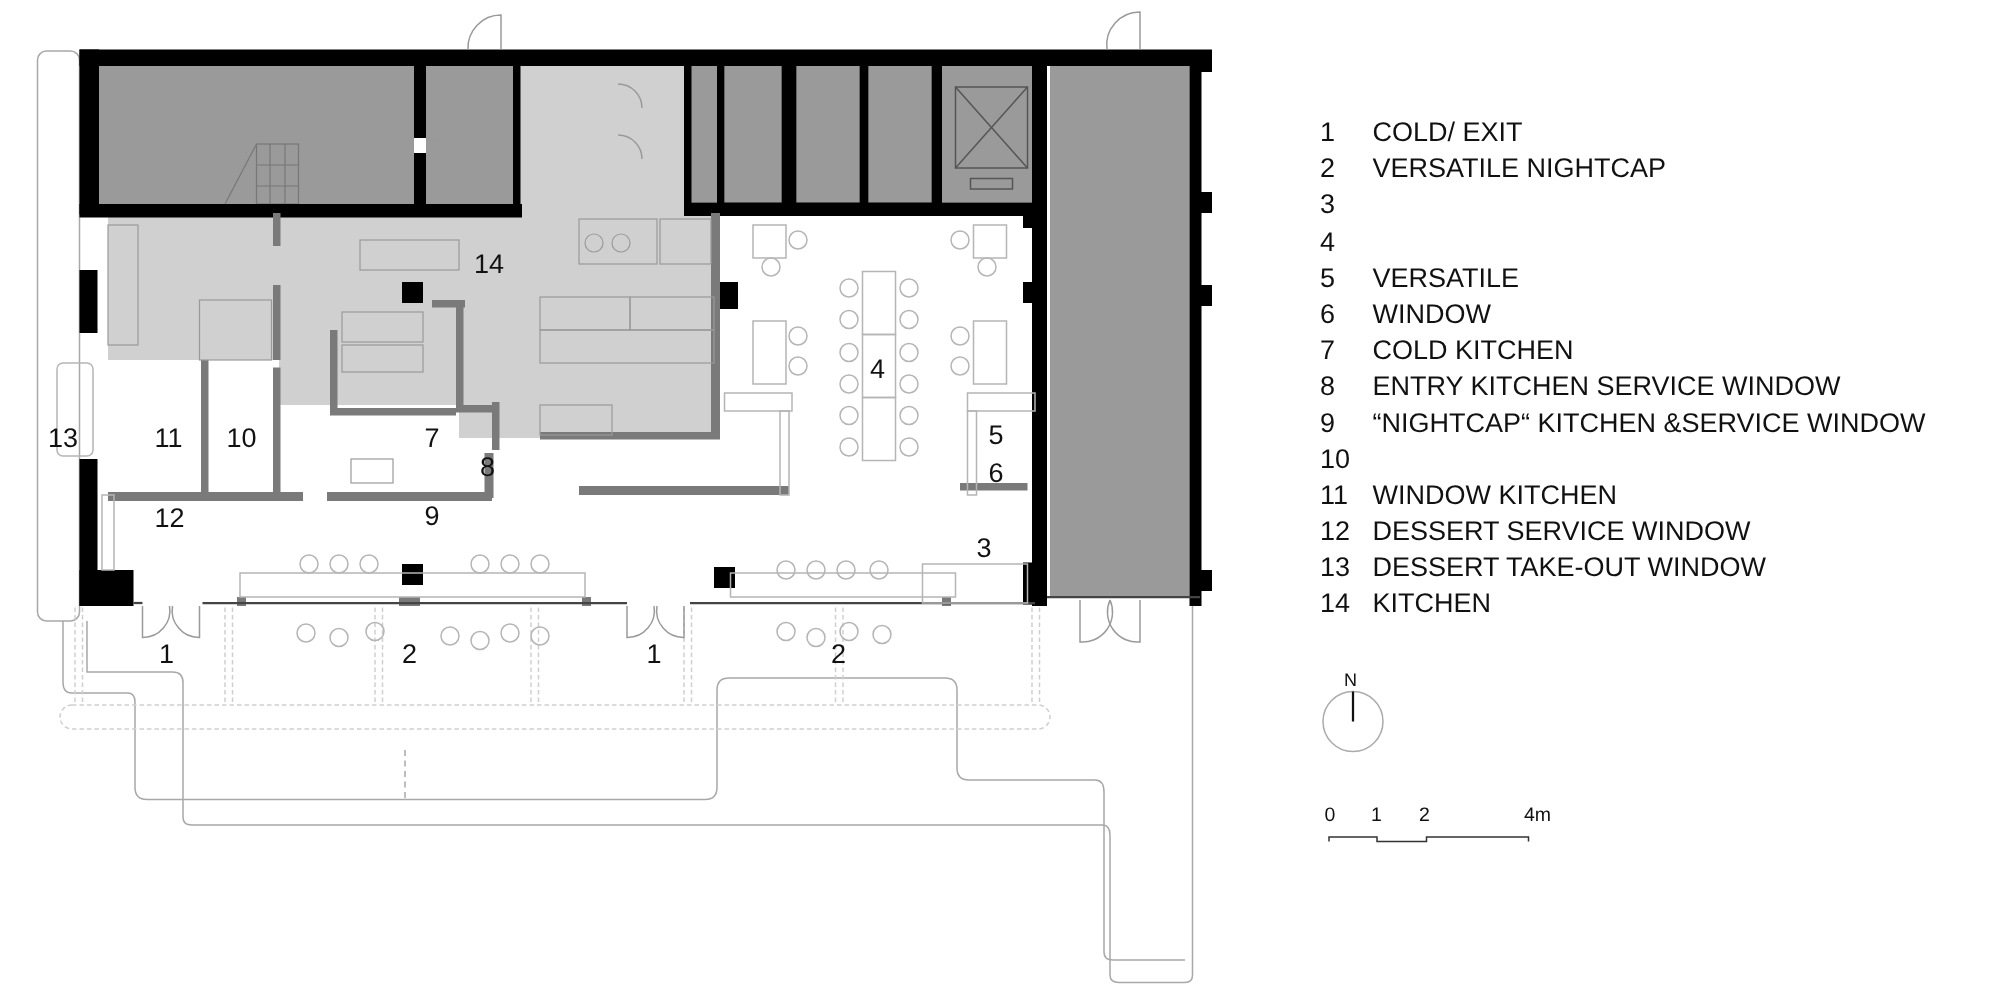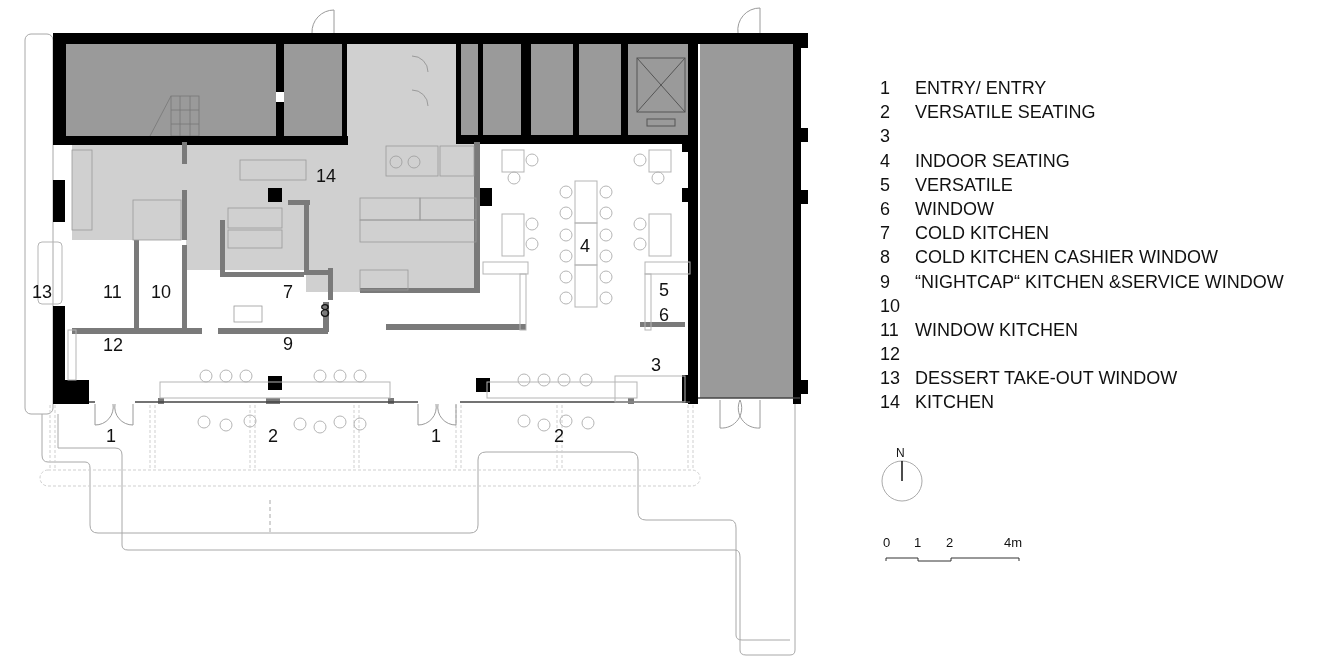--- a/index.html
+++ b/index.html
@@ -245,62 +245,62 @@
     <text class="roomlabel" x="103" y="298">11</text>
     <text class="roomlabel" x="103" y="351">12</text>
     <text class="roomlabel" x="32" y="298">13</text>
     <text class="roomlabel" x="316" y="182">14</text>
   </g>
 </svg>
 
 <ul class="legend">
   <li>
       <span class="num">1</span>
-      <span>ENTRY/ ENTRY</span>
+      <span>COLD/ EXIT</span>
     </li>
   <li>
       <span class="num">2</span>
-      <span>VERSATILE SEATING</span>
+      <span>VERSATILE NIGHTCAP</span>
     </li>
   <li>
       <span class="num">3</span>
     </li>
   <li>
       <span class="num">4</span>
-      <span>INDOOR SEATING</span>
     </li>
   <li>
       <span class="num">5</span>
       <span>VERSATILE</span>
     </li>
   <li>
       <span class="num">6</span>
       <span>WINDOW</span>
     </li>
   <li>
       <span class="num">7</span>
       <span>COLD KITCHEN</span>
     </li>
   <li>
       <span class="num">8</span>
-      <span>COLD KITCHEN CASHIER WINDOW</span>
+      <span>ENTRY KITCHEN SERVICE WINDOW</span>
     </li>
   <li>
       <span class="num">9</span>
       <span>“NIGHTCAP“ KITCHEN &amp;SERVICE WINDOW</span>
     </li>
   <li>
       <span class="num">10</span>
     </li>
   <li>
       <span class="num">11</span>
       <span>WINDOW KITCHEN</span>
     </li>
   <li>
       <span class="num">12</span>
+      <span>DESSERT SERVICE WINDOW</span>
     </li>
   <li>
       <span class="num">13</span>
       <span>DESSERT TAKE-OUT WINDOW</span>
     </li>
   <li>
       <span class="num">14</span>
       <span>KITCHEN</span>
     </li>
 </ul>
@@ -310,17 +310,17 @@
     <text x="16" y="12" font-size="12" fill="#111">N</text>
     <circle cx="22" cy="36" r="20" fill="none" stroke="#aaa" stroke-width="1"></circle>
     <line x1="22" y1="16" x2="22" y2="36" stroke="#111" stroke-width="1.5"></line>
   </svg>
 </div>
 
 <div class="scalebar">
   <span class="scale-tick" style="left:3px">0</span>
   <span class="scale-tick" style="left:34px">1</span>
   <span class="scale-tick" style="left:66px">2</span>
-  <span class="scale-tick" style="left:124px">4m</span>
+  <span class="scale-tick" style="left:136px">4m</span>
   <svg width="160" height="30" style="position:absolute;left:0;top:0">
     <path d="M6 26 L6 23 L38 23 L38 26 L71 26 L71 23 L139 23 L139 26" fill="none" stroke="#333" stroke-width="1"></path>
   </svg>
 </div>
 
 </body></html>

